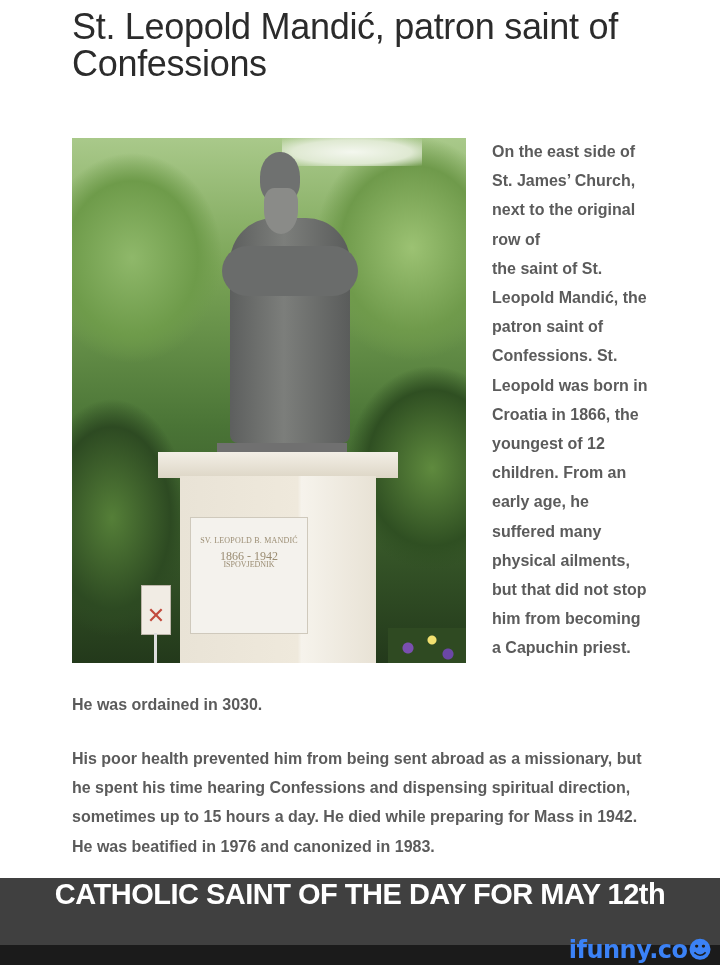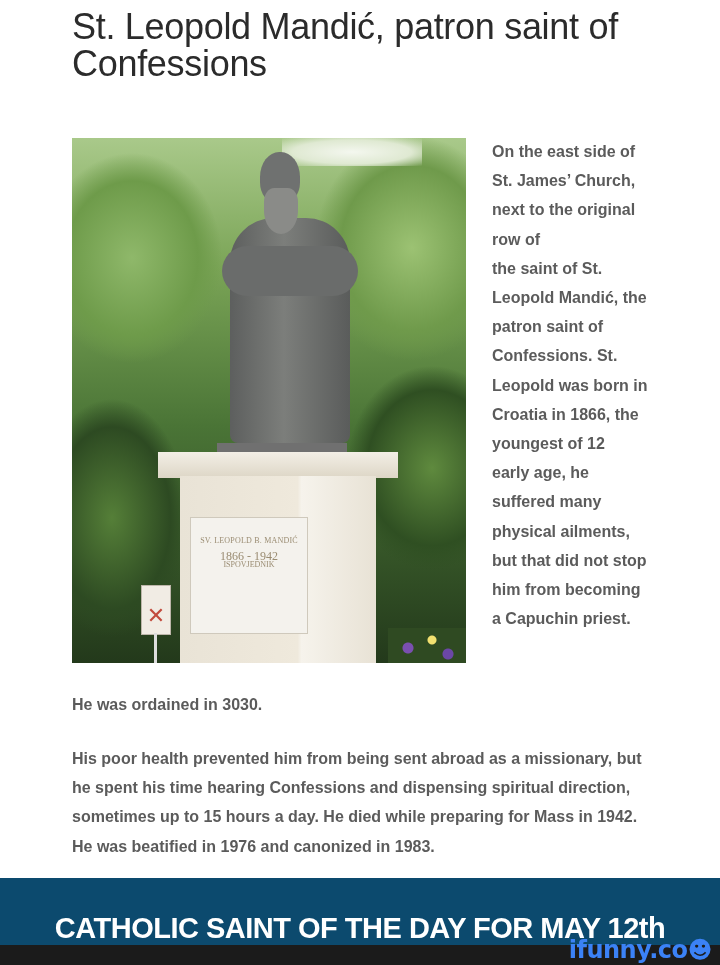--- a/index.html
+++ b/index.html
@@ -62,22 +62,22 @@
   .after-text {
     position:absolute; left:72px; top:690px; font-size:16px; line-height:29px;
     color:#5b5b5b; font-weight:bold;
   }
   .para2 {
     position:absolute; left:72px; top:744px; width:600px;
     font-size:16px; line-height:29.2px; color:#5b5b5b; font-weight:bold;
   }
   .para2 div { white-space:nowrap; }
   .caption-bar {
-    position:absolute; left:0; top:878px; width:720px; height:67px; background:#0c4a6e;
-    display:flex; align-items:flex-end; justify-content:center;
+    position:absolute; left:0; top:878px; width:720px; height:67px; background:#404040;
+    display:flex; align-items:flex-start; justify-content:center;
   }
   .caption {
     color:#ffffff; font-weight:bold; font-size:29px; letter-spacing:-0.5px;
     font-family:"Liberation Sans", sans-serif; white-space:nowrap;
   }
   .footer-bar {
     position:absolute; left:0; top:945px; width:720px; height:20px; background:#1b1b1b;
   }
   .watermark {
     position:absolute; right:8px; top:935px; color:#3b82f6; font-weight:bold;
@@ -118,20 +118,21 @@
   <div>St. James’ Church,</div>
   <div>next to the original</div>
   <div>row of</div>
   <div>the saint of St.</div>
   <div>Leopold Mandić, the</div>
   <div>patron saint of</div>
   <div>Confessions.  St.</div>
   <div>Leopold was born in</div>
   <div>Croatia in 1866, the</div>
   <div>youngest of 12</div>
+  <div>children. From an</div>
   <div>early age, he</div>
   <div>suffered many</div>
   <div>physical ailments,</div>
   <div>but that did not stop</div>
   <div>him from becoming</div>
   <div>a Capuchin priest.</div>
 </div>
 
 <div class="after-text">He was ordained in 3030.</div>
 

